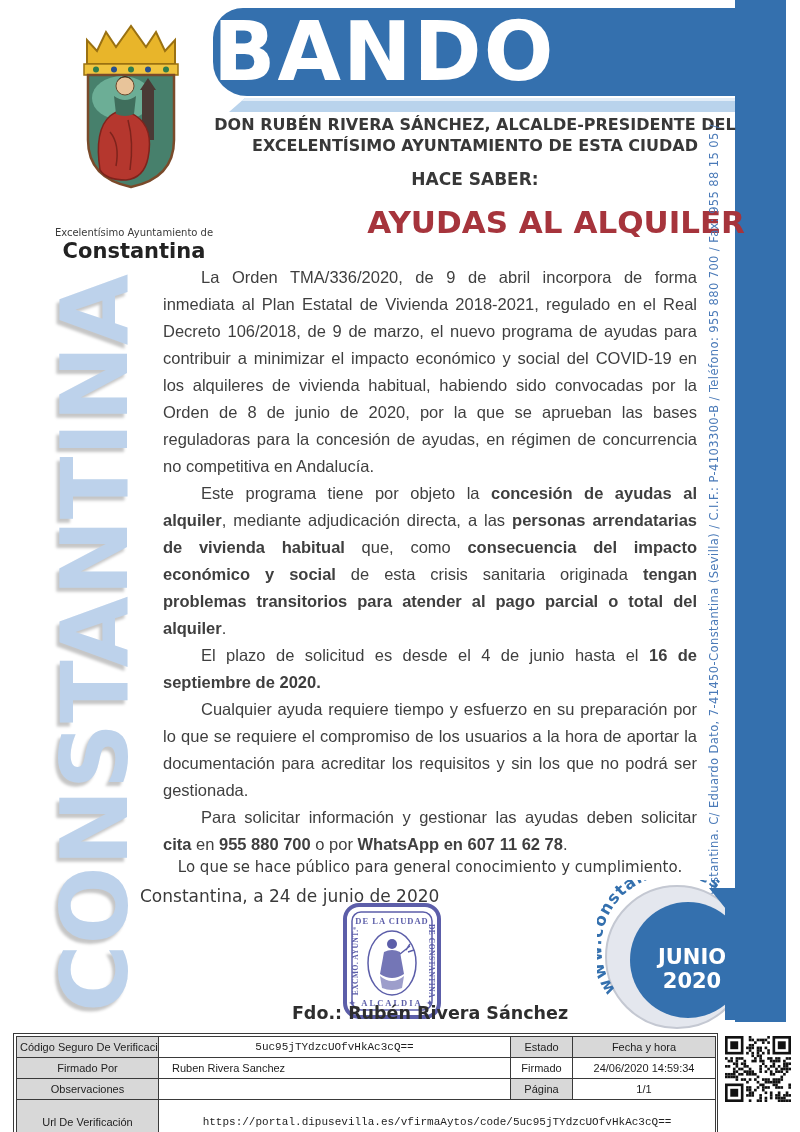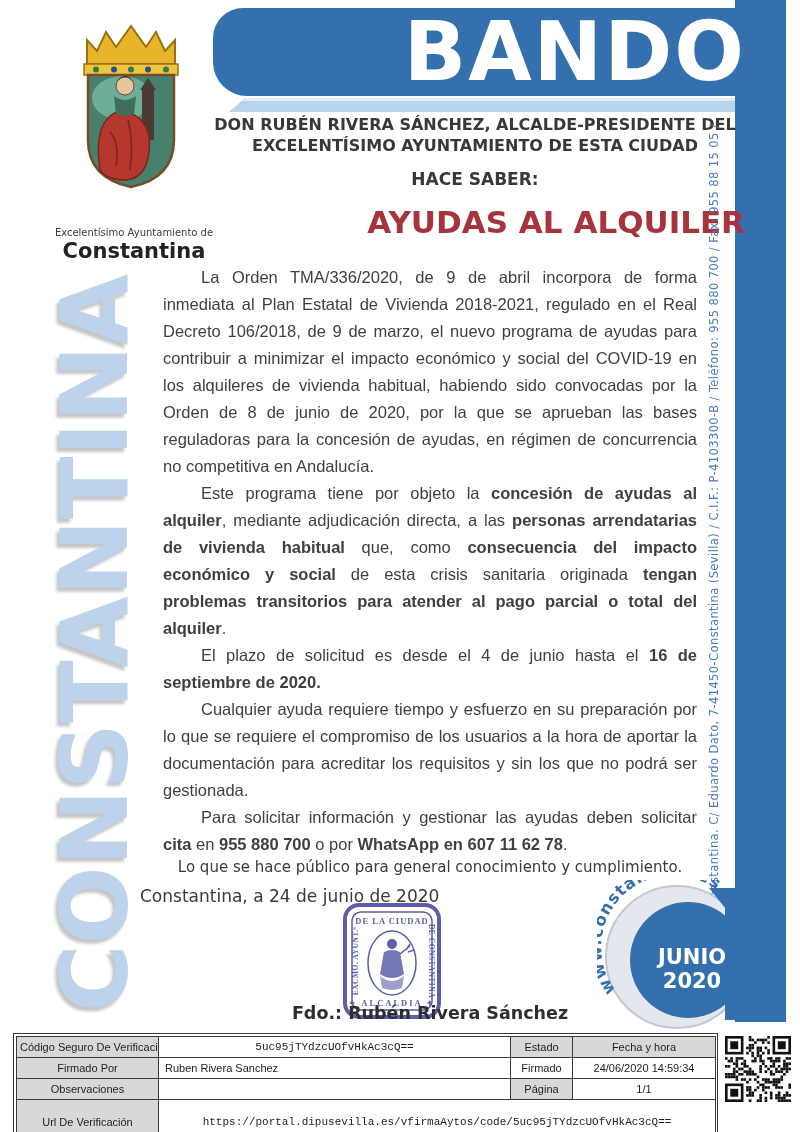--- a/index.html
+++ b/index.html
@@ -3,21 +3,21 @@
 <meta charset="utf-8">
 <style>
   html,body{margin:0;padding:0;background:#ffffff;}
   .page{position:relative;width:800px;height:1132px;background:#fff;margin:0 auto;
         font-family:"Liberation Sans",sans-serif;overflow:hidden;}
 
   
   .side-bar{position:absolute;left:735px;top:0;width:51px;height:1022px;background:#3470ae;}
   .banner{position:absolute;left:213px;top:8px;width:573px;height:88px;background:#3470ae;
           border-top-left-radius:30px;border-bottom-left-radius:34px;
-          display:flex;align-items:center;justify-content:flex-end;}
+          display:flex;align-items:center;justify-content:flex-start;}
   .banner-title{color:#fff;font-family:"DejaVu Sans",sans-serif;font-weight:700;
           font-size:82px;letter-spacing:2px;line-height:88px;padding-right:40px;}
   .ribbon{position:absolute;left:229px;top:98px;width:506px;height:11px;background:#b9d3ec;
           border-top:3px solid #e2edf8;clip-path:polygon(16px 0,100% 0,100% 100%,0 100%);}
 
   
   .crest{position:absolute;left:70px;top:20px;}
   .crest-caption{position:absolute;left:28px;top:200px;width:212px;text-align:center;color:#3a3a3a;
           font-family:"DejaVu Sans",sans-serif;}
   .crest-caption .small{font-size:10px;margin-top:27px;}
@@ -59,21 +59,21 @@
 
   .badge{position:absolute;left:597px;top:880px;}
 
   
   .verif{position:absolute;left:13px;top:1033px;width:705px;border:1px solid #3a3a3a;padding:2px;box-sizing:border-box;}
   .verif table{width:100%;border-collapse:collapse;table-layout:fixed;}
   .verif td{border:1px solid #3a3a3a;font-size:11px;color:#1d1d1d;text-align:center;
           height:20px;padding:0 3px;overflow:hidden;white-space:nowrap;}
   .verif td.lab{background:#d8d8d8;}
   .verif td.mono{font-family:"Liberation Mono",monospace;font-size:11px;border-radius:8px;}
-  .verif td.left{text-align:left;padding-left:6px;}
+  .verif td.left{text-align:left;padding-left:13px;}
   .verif tr.tall td{height:44px;}
   .qr{position:absolute;left:725px;top:1036px;}
 </style>
 </head>
 <body>
 
 <div class="page">
 
   <div class="side-bar"></div>
   <div class="banner">

